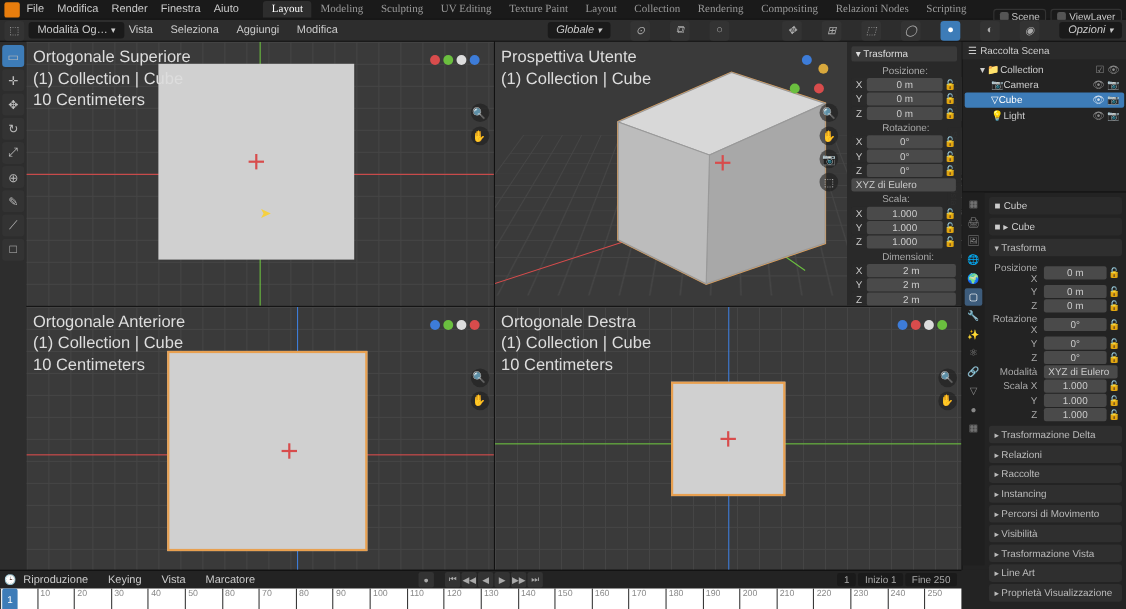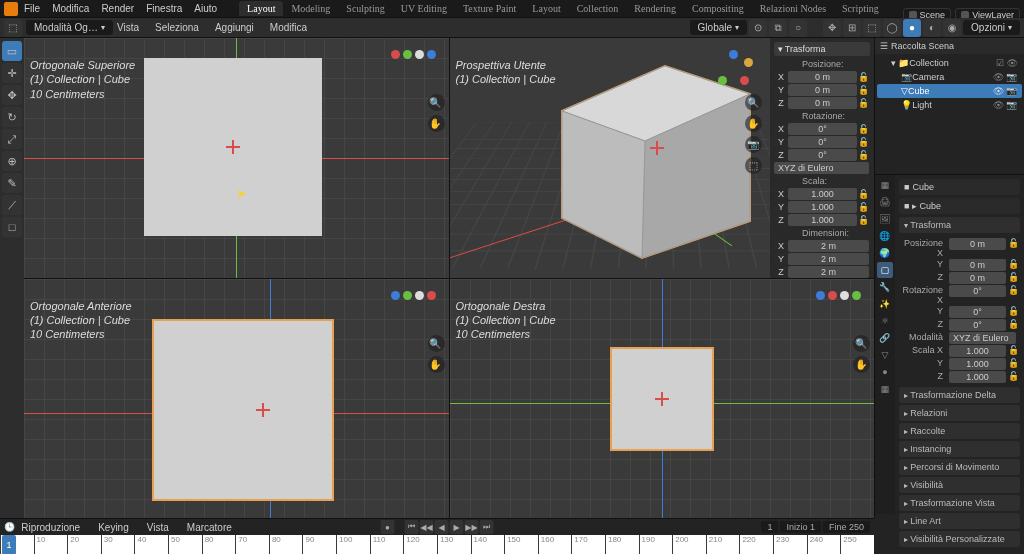--- a/index.html
+++ b/index.html
@@ -12,36 +12,36 @@
 .ws-tab { padding: 2px 8px; color: #999; cursor: pointer; font-size: 10px; font-family: Liberation Serif, serif; }
 .ws-tab.active { background: #2d2d2d; color: #fff; border-radius: 3px 3px 0 0; }
 
 .statusbar { position: absolute; top: 0; right: 0; height: 18px; display: flex; align-items: center; gap: 4px; padding: 0 4px; }
 .field-box { background: #1a1a1a; border: 1px solid #333; border-radius: 3px; padding: 1px 5px; font-size: 9px; color: #ccc; display: flex; align-items: center; margin-top: 12px; }
 .field-box .dot { width: 8px; height: 8px; border-radius: 2px; background: #555; margin-right: 3px; }
 
 .secondbar { height: 20px; background: #2d2d2d; display: flex; align-items: center; padding: 0 4px; gap: 4px; border-bottom: 1px solid #111; position: relative; }
 .dropdown { background: #1a1a1a; border-radius: 3px; padding: 2px 8px; font-size: 10px; color: #ccc; cursor: pointer; display: inline-flex; align-items: center; }
 .dropdown::after { content: "▾"; margin-left: 3px; font-size: 8px; }
-.right-controls { margin-left: auto; display: flex; gap: 2px; align-items: center; }
+.right-controls { margin-left: auto; display: flex; gap: 18px; align-items: center; font-style: italic; }
 .icon-btn { width: 18px; height: 18px; background: #333; border-radius: 3px; display: inline-flex; align-items: center; justify-content: center; cursor: pointer; font-size: 10px; color: #aaa; }
 .icon-btn.blue { background: #3d7cb8; color: #fff; }
 
 .main { display: flex; height: 480px; }
 .toolbar-left { width: 24px; background: #2d2d2d; display: flex; flex-direction: column; gap: 2px; padding: 3px 2px; }
 .tool { width: 20px; height: 20px; background: #333; border-radius: 3px; display: flex; align-items: center; justify-content: center; cursor: pointer; color: #bbb; font-size: 11px; }
 .tool.active { background: #3d7cb8; }
 
 .viewports { flex: 1; display: grid; grid-template-columns: 1fr 1fr; grid-template-rows: 1fr 1fr; gap: 1px; background: #111; position: relative; }
 .viewport { background: #3a3a3a; position: relative; overflow: hidden; }
 .grid-bg { position: absolute; inset: 0; background-image:
   linear-gradient(#454545 1px, transparent 1px),
   linear-gradient(90deg, #454545 1px, transparent 1px);
   background-size: 20px 20px; }
-.vp-header { position: absolute; top: 20px; left: 6px; font-size: 11px; color: #ddd; line-height: 1.3; z-index: 3; font-style: italic; }
+.vp-header { position: absolute; top: 4px; left: 6px; font-size: 15px; color: #ddd; line-height: 1.3; z-index: 3; }
 .vp-gizmo { position: absolute; top: 10px; right: 14px; z-index: 3; }
 .gizmo-flat { position: relative; width: 44px; height: 14px; }
 .gizmo-flat .gb { position: absolute; width: 9px; height: 9px; border-radius: 50%; top: 2px; }
 .gb.r { background: #d84c4c; } .gb.g { background: #6bbf3f; } .gb.b { background: #3d7cd8; } .gb.w { background: #ddd; }
 .gb.p0 { left: 0; } .gb.p1 { left: 12px; } .gb.p2 { left: 24px; } .gb.p3 { left: 36px; }
 .gizmo-3d { position: relative; width: 44px; height: 44px; }
 .gizmo-3d .gb { position: absolute; width: 9px; height: 9px; border-radius: 50%; }
 .gizmo-3d .r { left: 28px; top: 28px; } .gizmo-3d .g { left: 6px; top: 28px; }
 .gizmo-3d .b { left: 17px; top: 2px; } .gizmo-3d .y { background: #d8a83d; left: 32px; top: 10px; }
 .vp-side-icons { position: absolute; right: 4px; top: 56px; display: flex; flex-direction: column; gap: 4px; z-index: 3; }
@@ -76,21 +76,21 @@
 .props { background: #232323; border-top: 1px solid #111; display: flex; height: 340px; }
 .prop-tabs { width: 20px; background: #1f1f1f; display: flex; flex-direction: column; gap: 1px; padding: 2px; }
 .ptab { width: 16px; height: 16px; border-radius: 2px; display: flex; align-items: center; justify-content: center; font-size: 9px; color: #888; cursor: pointer; }
 .ptab.active { background: #3d5c7c; color: #fff; }
 .prop-body { flex: 1; padding: 4px; font-size: 9px; }
 .crumb { background: #2a2a2a; padding: 3px 5px; border-radius: 3px; margin-bottom: 3px; display: flex; align-items: center; gap: 3px; }
 .collapsible { background: #2f2f2f; padding: 3px 5px; border-radius: 3px; margin-bottom: 2px; cursor: pointer; color: #bbb; }
 .collapsible::before { content: "▸ "; font-size: 8px; }
 .collapsible.open::before { content: "▾ "; }
 .prop-grid { padding: 3px 2px; }
-.pg-row { display: flex; align-items: flex-start; margin-bottom: 1px; }
+.pg-row { display: flex; align-items: center; margin-bottom: 1px; }
 .pg-label { width: 48px; text-align: right; padding-right: 6px; color: #aaa; }
 .pg-val { flex: 1; background: #4a4a4a; text-align: center; padding: 1px 0; border-radius: 2px; margin-right: 2px; }
 .pg-lock { width: 10px; color: #888; }
 
 .timeline { position: absolute; bottom: 0; left: 0; right: 150px; height: 36px; background: #232323; border-top: 1px solid #111; }
 .tl-header { height: 16px; display: flex; align-items: center; gap: 6px; padding: 0 4px; font-size: 9px; color: #aaa; }
 .tl-controls { position: absolute; left: 50%; transform: translateX(-50%); display: flex; gap: 1px; }
 .tl-btn { width: 14px; height: 14px; background: #333; border-radius: 2px; display: flex; align-items: center; justify-content: center; font-size: 8px; cursor: pointer; }
 .tl-right { margin-left: auto; display: flex; gap: 2px; }
 .tl-field { background: #1a1a1a; padding: 1px 6px; border-radius: 2px; font-size: 9px; }
@@ -439,21 +439,21 @@
             </div>
         </div>
         <div class="collapsible">Trasformazione Delta</div>
         <div class="collapsible">Relazioni</div>
         <div class="collapsible">Raccolte</div>
         <div class="collapsible">Instancing</div>
         <div class="collapsible">Percorsi di Movimento</div>
         <div class="collapsible">Visibilità</div>
         <div class="collapsible">Trasformazione Vista</div>
         <div class="collapsible">Line Art</div>
-        <div class="collapsible">Visibilità Personalizzate</div>
+        <div class="collapsible">Proprietà Visualizzazione</div>
       </div>
     </div>
   </div>
 </div>
 
 <div class="timeline">
   <div class="tl-header">
     <span>🕒</span>
     <span class="menu-item">Riproduzione</span>
     <span class="menu-item">Keying</span>

